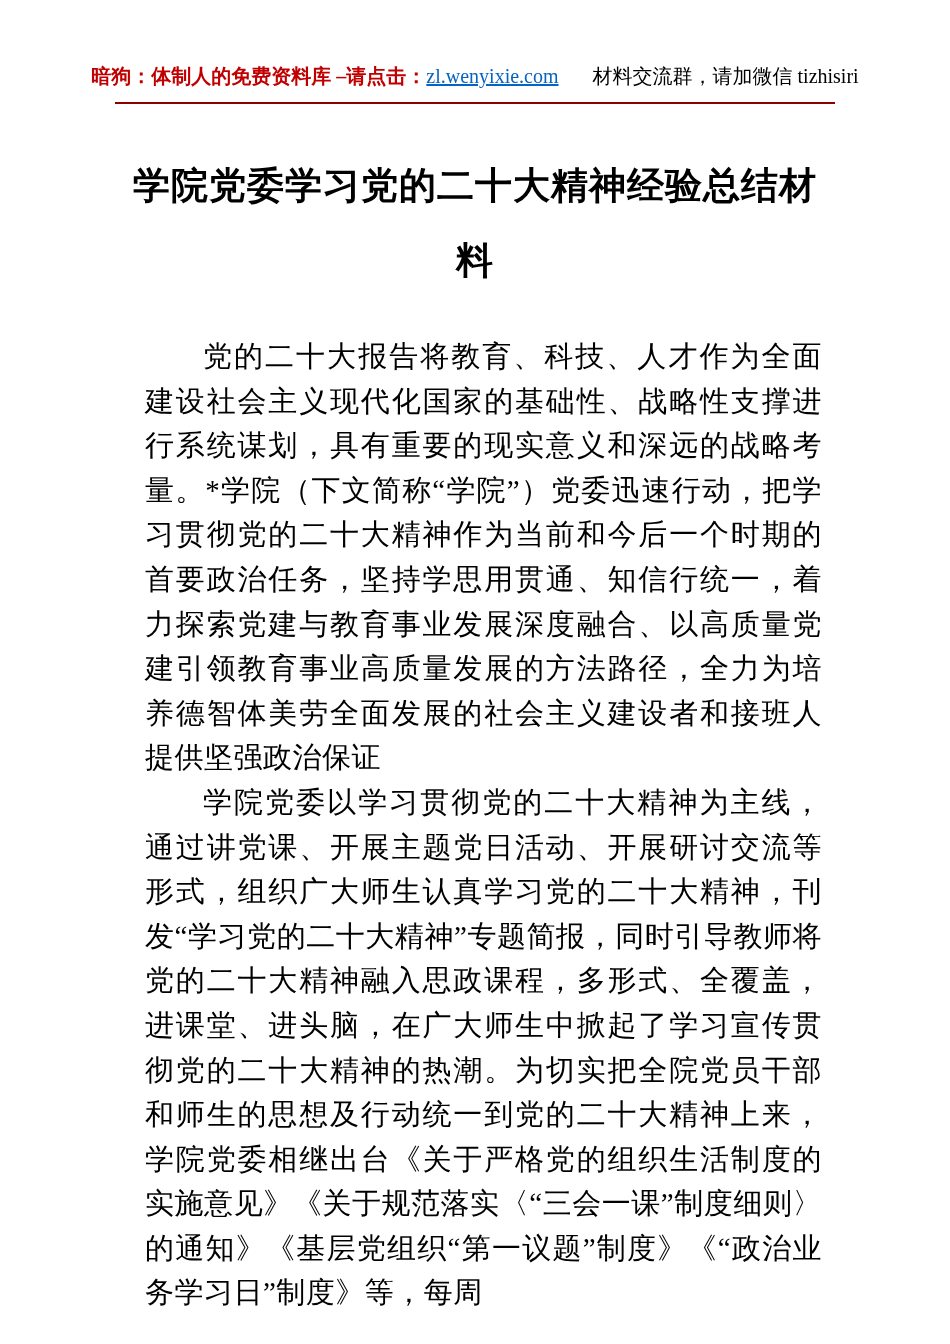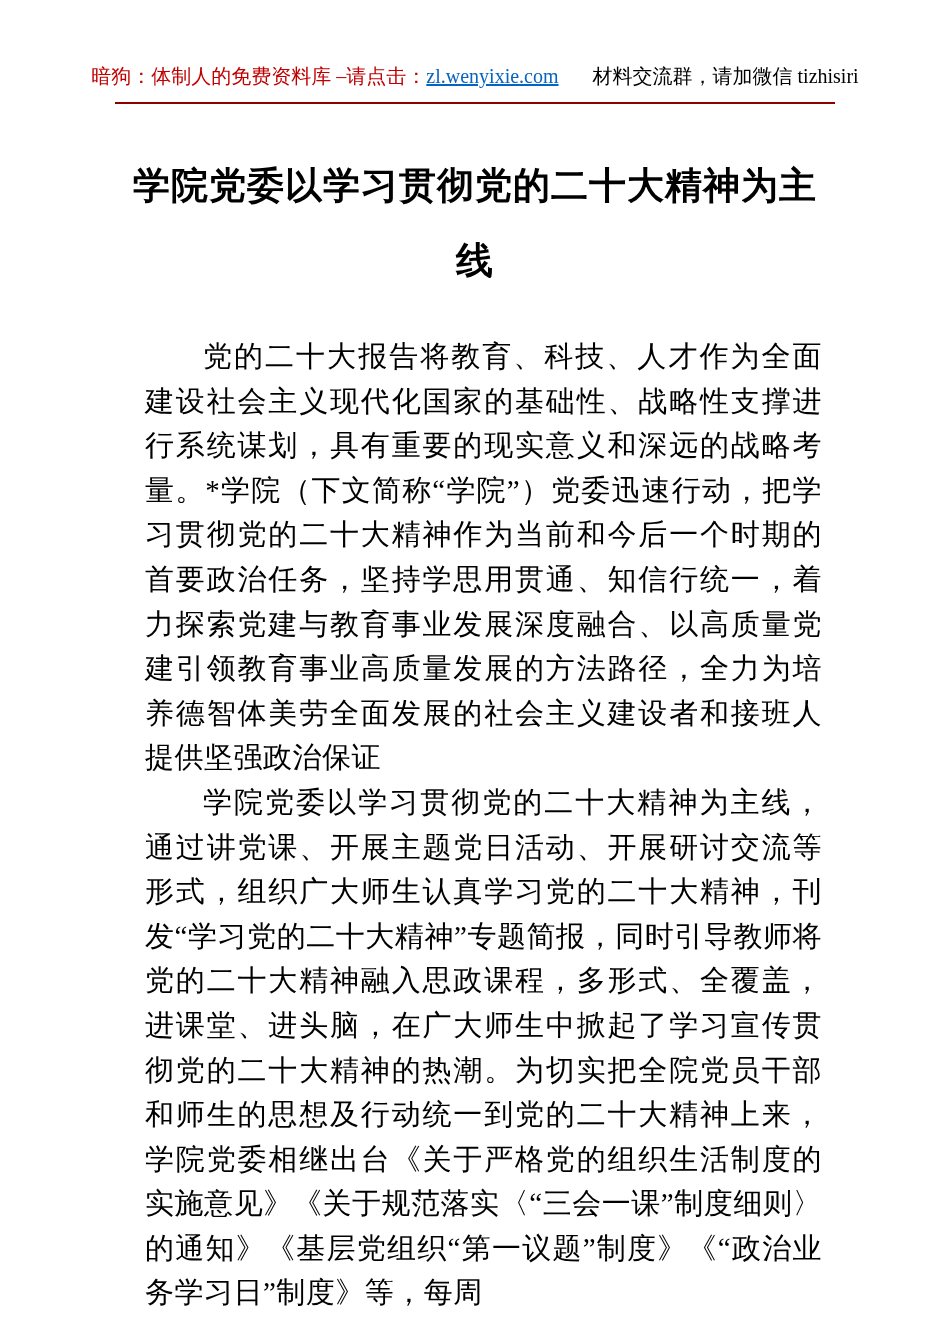--- a/index.html
+++ b/index.html
@@ -23,25 +23,25 @@
   }
   .promo-header {
     text-align: center;
     font-size: 20px;
     line-height: 28px;
     white-space: nowrap;
     font-family: "Liberation Serif", serif;
   }
   .promo-header .promo {
     color: var(--header-red);
-    font-weight: normal;
+    font-weight: bold;
   }
   .promo-header .click-prefix {
     color: var(--header-red);
-    font-weight: normal;
+    font-weight: bold;
   }
   .promo-header .link {
     color: var(--link-blue);
     text-decoration: underline;
     cursor: pointer;
     margin-right: 34px;
   }
   .promo-header .note {
     color: var(--text-black);
   }
@@ -84,20 +84,20 @@
 <body>
 
 <div class="page">
 
   <div class="promo-header">
     <span class="promo">暗狗：体制人的免费资料库</span><span class="click-prefix"> –请点击：</span><a class="link">zl.wenyixie.com</a><span class="note">材料交流群，请加微信 tizhisiri</span>
   </div>
 
   <hr class="rule">
 
-  <h1 class="doc-title">学院党委以学习贯彻党的二十大精神为主线</h1>
+  <h1 class="doc-title">学院党委学习党的二十大精神经验总结材料</h1>
 
   <div class="doc-body">
     <p class="para">党的二十大报告将教育、科技、人才作为全面建设社会主义现代化国家的基础性、战略性支撑进行系统谋划，具有重要的现实意义和深远的战略考量。*学院（下文简称“学院”）党委迅速行动，把学习贯彻党的二十大精神作为当前和今后一个时期的首要政治任务，坚持学思用贯通、知信行统一，着力探索党建与教育事业发展深度融合、以高质量党建引领教育事业高质量发展的方法路径，全力为培养德智体美劳全面发展的社会主义建设者和接班人提供坚强政治保证</p>
     <p class="para">学院党委以学习贯彻党的二十大精神为主线，通过讲党课、开展主题党日活动、开展研讨交流等形式，组织广大师生认真学习党的二十大精神，刊发“学习党的二十大精神”专题简报，同时引导教师将党的二十大精神融入思政课程，多形式、全覆盖，进课堂、进头脑，在广大师生中掀起了学习宣传贯彻党的二十大精神的热潮。为切实把全院党员干部和师生的思想及行动统一到党的二十大精神上来，学院党委相继出台《关于严格党的组织生活制度的实施意见》《关于规范落实〈“三会一课”制度细则〉的通知》《基层党组织“第一议题”制度》《“政治业务学习日”制度》等，每周</p>
   </div>
 
 </div>
 
 </body></html>

